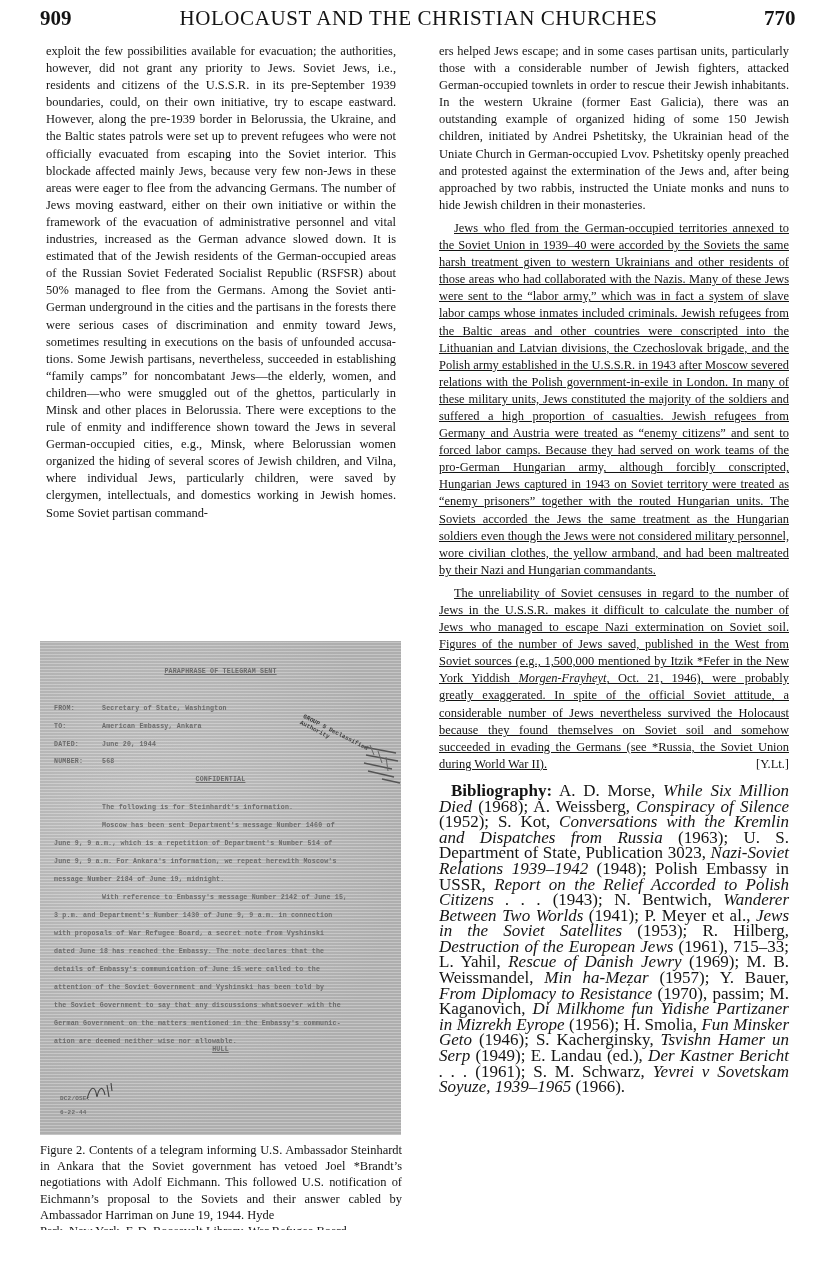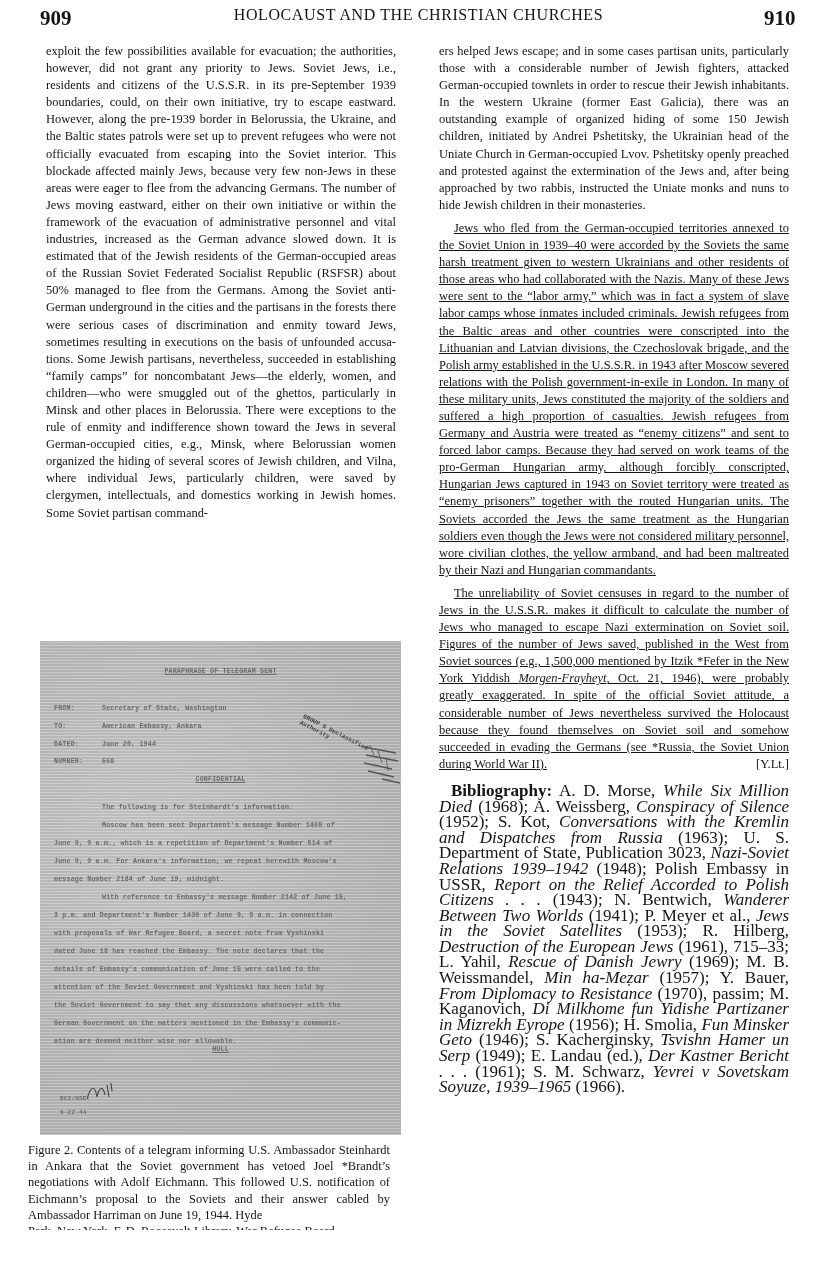--- a/index.html
+++ b/index.html
@@ -3,21 +3,21 @@
 <meta charset="utf-8">
 <style>
   html, body { margin: 0; padding: 0; background: #ffffff; }
   body { width: 837px; height: 1267px; position: relative; overflow: hidden;
          font-family: "Liberation Serif", "DejaVu Serif", serif; color: #141414; }
   .header { position: absolute; top: 0; left: 0; width: 837px; height: 50px; }
   .pgnum { position: absolute; top: 6px; font-size: 21px; font-weight: bold; }
   .pgnum.left { left: 40px; }
   .pgnum.right { left: 764px; }
   .running-title { position: absolute; top: 6px; left: 0; width: 837px; text-align: center;
-                   font-size: 16px; letter-spacing: 0.6px; }
+                   font-size: 21px; letter-spacing: 0.6px; }
   .col { position: absolute; width: 362px; font-size: 12.45px; line-height: 17.1px;
          text-align: justify; hyphens: manual; }
   .col.left { left: 40px; top: 37px; }
   .col.right { left: 433px; top: 37px; }
   .col p { margin: 6px; }
   .col p.indent { text-indent: 15px; text-decoration: underline; }
   .sig { float: right; }
   .biblio { margin-top: 10px !important; font-size: 17px; line-height: 15.6px; text-indent: 12px; }
   .biblio .lbl { font-weight: bold; }
   i { font-style: italic; }
@@ -33,31 +33,31 @@
   .tg-field { left: 14px; }
   .tg-val { left: 62px; }
   .tg-conf { left: 0; width: 361px; top: 135px; text-align: center; text-decoration: underline; }
   .tg-body { left: 14px; width: 320px; white-space: normal; line-height: 18.3px; }
   .tg-sign { left: 0; width: 361px; top: 408px; text-align: center; text-decoration: underline; }
   .tg-ref { left: 20px; top: 451px; line-height: 14px; white-space: pre; font-size: 6px; }
   .stamp { position: absolute; left: 265px; top: 72px; transform: rotate(27deg); transform-origin: left top;
            font-family: "Liberation Mono", monospace; font-size: 6px; font-weight: bold; color: #3c3c3c; }
   .scrawl { position: absolute; left: 322px; top: 100px; width: 40px; height: 45px; }
 
-  .caption { position: absolute; left: 28px; top: 1142px; width: 362px; font-size: 12.45px; line-height: 16.2px;
+  .caption { position: absolute; left: 40px; top: 1142px; width: 362px; font-size: 12.45px; line-height: 16.2px;
              text-align: justify; }
   .caption .cut { display: block; height: 7px; overflow: hidden; line-height: 16px; margin-top: 0; }
 </style>
 </head>
 <body>
 
 <div class="header">
   <span class="pgnum left">909</span>
   <span class="running-title">HOLOCAUST AND THE CHRISTIAN CHURCHES</span>
-  <span class="pgnum right">910</span>
+  <span class="pgnum right">770</span>
 </div>
 
 <div class="col left">
   <p>exploit the few possibilities available for evacuation; the authorities, however, did not grant any priority to Jews. Soviet Jews, i.e., residents and citizens of the U.S.S.R. in its pre-September 1939 boundaries, could, on their own initiative, try to escape eastward. However, along the pre-1939 border in Belorussia, the Ukraine, and the Baltic states patrols were set up to prevent refugees who were not officially evacuated from escaping into the Soviet interior. This blockade affected mainly Jews, because very few non-Jews in these areas were eager to flee from the advancing Germans. The number of Jews moving eastward, either on their own initiative or within the framework of the evacuation of administrative personnel and vital industries, increased as the German advance slowed down. It is estimated that of the Jewish residents of the German-occu­pied areas of the Russian Soviet Federated Socialist Republic (RSFSR) about 50% managed to flee from the Germans. Among the Soviet anti-German underground in the cities and the partisans in the forests there were serious cases of discrimination and enmity toward Jews, sometimes resulting in executions on the basis of unfounded accusa­tions. Some Jewish partisans, nevertheless, succeeded in establishing “family camps” for noncombatant Jews—the elderly, women, and children—who were smuggled out of the ghettos, particularly in Minsk and other places in Belorussia. There were exceptions to the rule of enmity and indifference shown toward the Jews in several German-oc­cupied cities, e.g., Minsk, where Belorussian women organized the hiding of several scores of Jewish children, and Vilna, where individual Jews, particularly children, were saved by clergymen, intellectuals, and domestics working in Jewish homes. Some Soviet partisan command-</p>
 </div>
 
 <div class="figure">
   <div class="tg tg-title">PARAPHRASE OF TELEGRAM SENT</div>
 
   <div class="tg tg-field" style="top:64px">FROM:</div>

